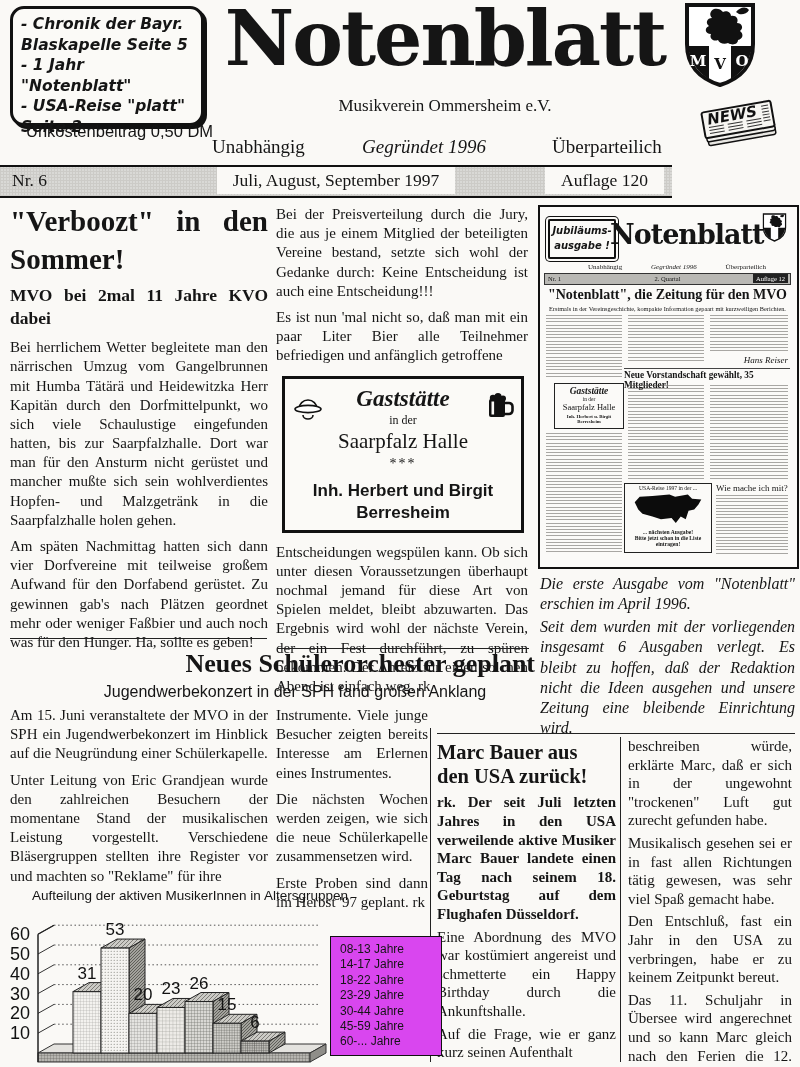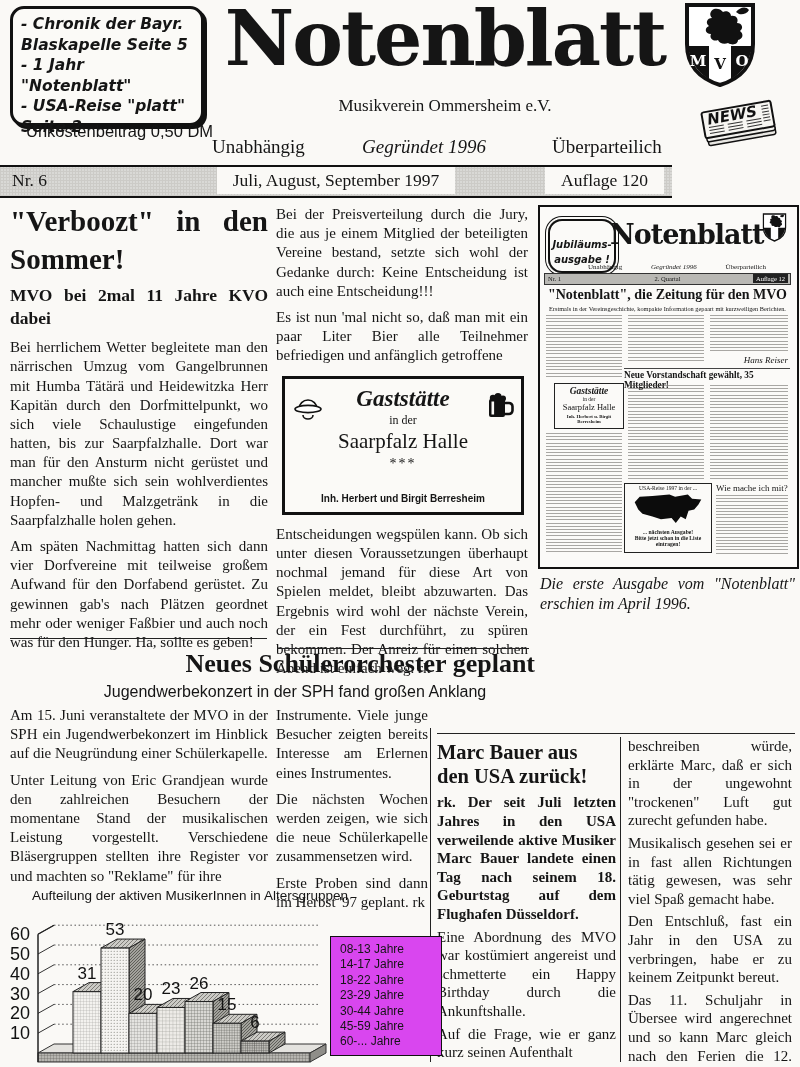--- a/index.html
+++ b/index.html
@@ -33,28 +33,28 @@
   #col1{left:10px;top:203px;width:258px;}
   #col1 h1{font-size:29px;line-height:1.3;margin:0 0 6px 0;font-weight:bold;}
   #col1 h2{font-size:17.5px;margin:0 0 9px 0;font-weight:bold;}
   #col2{left:276px;top:205px;width:252px;}
   .ad-box{position:relative;border:3px solid #111;background:#fbfaf7;text-align:center;
           margin:10px 4px 10px 6px;padding:5px 4px 6px 4px;}
   .ad-title{font-style:italic;font-weight:bold;font-size:23px;}
   .ad-line2{font-size:12px;}
   .ad-line3{font-size:21px;}
   .ad-stars{font-size:14px;letter-spacing:2px;}
-  .ad-owner{font-family:"Liberation Sans",sans-serif;font-weight:bold;font-size:10px;margin-top:20px;}
+  .ad-owner{font-family:"Liberation Sans",sans-serif;font-weight:bold;font-size:17px;margin-top:7px;}
   .rule{border-top:1.5px solid #222;}
   .vrule{border-left:1.5px solid #222;}
   
   #mini{left:538px;top:205px;width:257px;height:360px;border:2px solid #111;background:#fbfaf8;}
-  #mini .badge{left:8px;top:12px;width:64px;height:34px;border:2px solid #111;border-radius:14px;
+  #mini .badge{left:8px;top:12px;width:64px;height:34px;border:2px solid #111;border-radius:2px;
       box-shadow:0 0 0 2px #fbfaf8,0 0 0 3px #111;text-align:center;
-      font-family:"DejaVu Sans",sans-serif;font-weight:bold;font-style:italic;font-size:10px;line-height:1.5;padding-top:16px;}
+      font-family:"DejaVu Sans",sans-serif;font-weight:bold;font-style:italic;font-size:10px;line-height:1.5;padding-top:2px;}
   #mini .m-mast{left:70px;top:12px;width:135px;text-align:center;font-family:"DejaVu Serif",serif;
       font-weight:bold;font-size:27px;letter-spacing:-1px;}
   #mini .m-shield{left:222px;top:6px;width:25px;height:29px;}
   #mini .m-slogans{left:48px;top:56px;width:178px;font-size:7px;display:flex;justify-content:space-between;}
   #mini .m-bar{left:4px;top:66px;width:245px;height:10px;background:#b9b8b4;border:1px solid #333;
       font-size:6.5px;line-height:9px;}
   #mini .m-bar .n{position:absolute;left:3px;}
   #mini .m-bar .q{position:absolute;left:0;right:0;text-align:center;}
   #mini .m-bar .a{position:absolute;right:2px;background:#222;color:#fff;padding:0 3px;}
   #mini .m-head1{left:4px;top:80px;width:247px;text-align:center;font-weight:bold;font-size:14px;}
@@ -225,20 +225,21 @@
       </svg>
       <div class="u2">... nächsten Ausgabe!</div>
       <div class="u3">Bitte jetzt schon in die Liste eintragen!</div>
     </div>
     <div class="abs m-head3">Wie mache ich mit?</div>
     <div class="abs sim" style="left:176px;top:288px;width:72px;height:60px;"></div>
   </div>
 
   <div class="abs" id="caption">
     <p>Die erste Ausgabe vom "Notenblatt" erschien im April 1996.</p>
+    <p>Seit dem wurden mit der vorliegenden insgesamt 6 Ausgaben verlegt. Es bleibt zu hoffen, daß der Redaktion nicht die Ideen ausgehen und unsere Zeitung eine bleibende Einrichtung wird.</p>
   </div>
 
   <div class="abs rule" style="left:437px;top:733px;width:358px;"></div>
   <div class="abs vrule" style="left:430px;top:728px;height:334px;"></div>
   <div class="abs vrule" style="left:620px;top:737px;height:325px;"></div>
 
   <div class="abs" id="sch-title">Neues Schülerorchester geplant</div>
   <div class="abs" id="sch-sub">Jugendwerbekonzert in der SPH fand großen Anklang</div>
   <div class="abs col" id="colA">
     <p>Am 15. Juni veranstaltete der MVO in der SPH ein Jugendwerbekonzert im Hinblick auf die Neugründung einer Schülerkapelle.</p>

